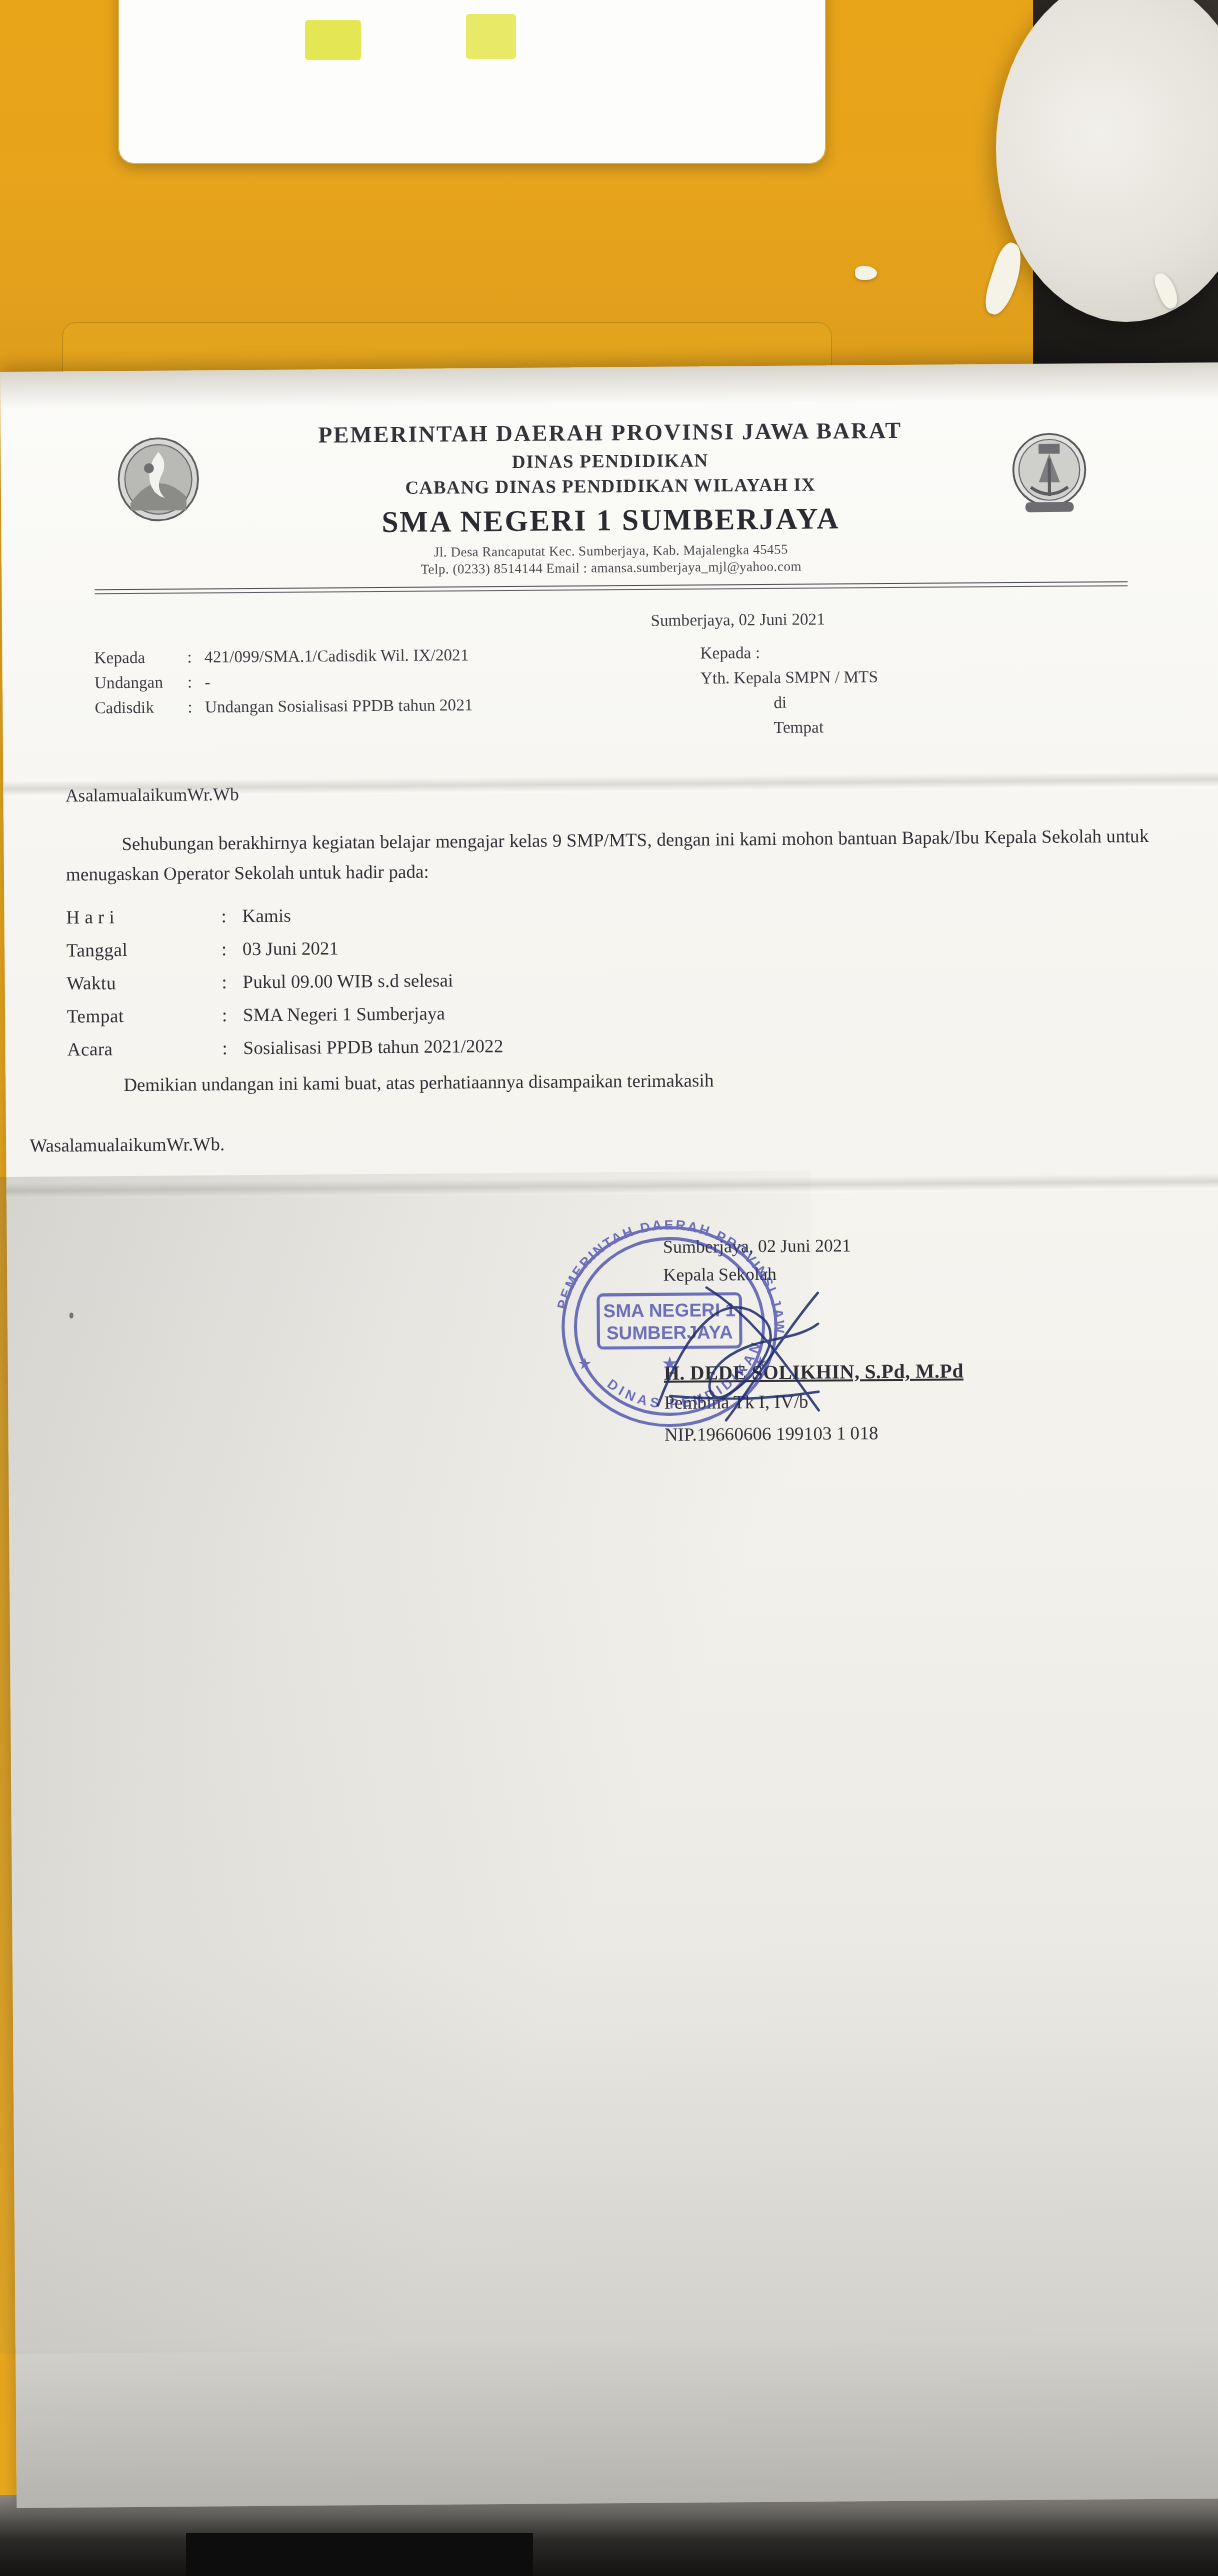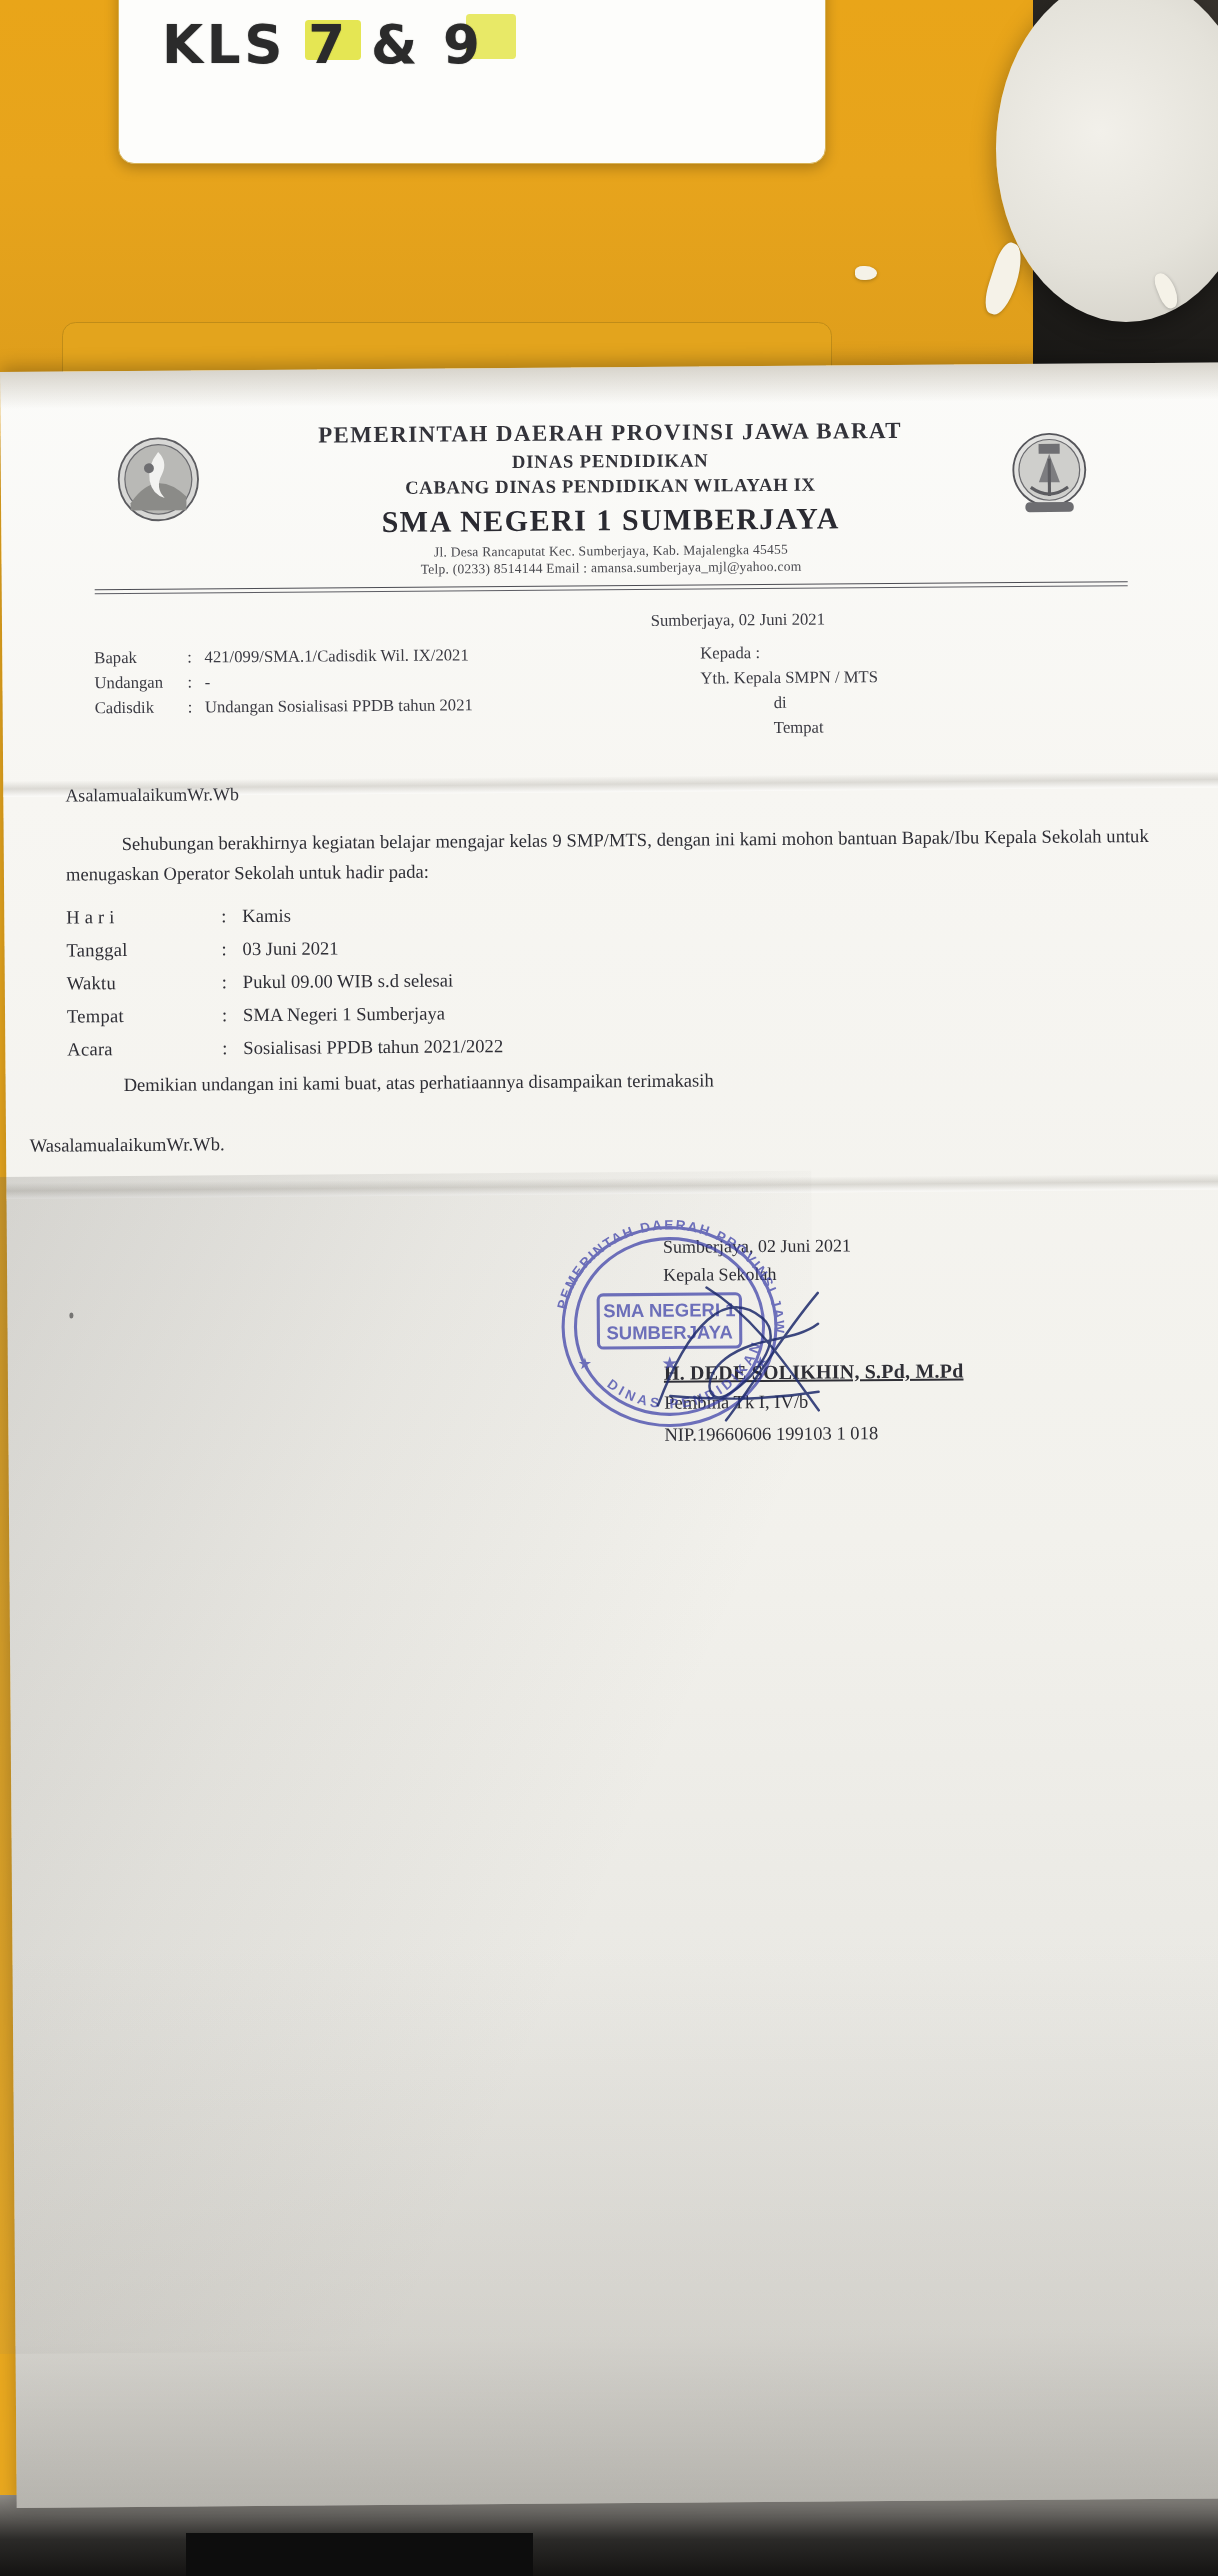--- a/index.html
+++ b/index.html
@@ -339,21 +339,20 @@
 
 <div id="photo">
   <div class="bg-orange"></div>
   <div class="bg-darkright"></div>
   <div class="plate"></div>
 
   <div class="note-card">
 
     <div class="note-hl"></div>
     <div class="note-hl2"></div>
-    <div class="hand1">KLS 7 &amp; 9</div>
   </div>
 
   <div class="note-cut"></div>
 
   <div class="crumb" style="left:991px; top:242px; width:26px; height:74px; transform:rotate(18deg);"></div>
   <div class="crumb" style="left:1158px; top:272px; width:17.3px; height:37px; transform:rotate(-22deg);"></div>
   <div class="crumb" style="left:855px; top:266px; width:22px; height:13.6px;"></div>
 
   <div class="bg-bottom-dark"></div>
   <div class="bg-bottom-black"></div>
@@ -400,21 +399,21 @@
       <p class="addr">Jl. Desa Rancaputat Kec. Sumberjaya, Kab. Majalengka 45455</p>
       <p class="addr2">Telp. (0233) 8514144 Email :  amansa.sumberjaya_mjl@yahoo.com</p>
       <hr class="rule">
       <hr class="rule2">
     </div>
 
     <div class="placedate">Sumberjaya, 02 Juni 2021</div>
 
     <div class="meta">
       <div class="meta-row">
-        <div class="meta-key">Bapak</div>
+        <div class="meta-key">Kepada</div>
         <div class="meta-colon">:</div>
         <div class="meta-val">421/099/SMA.1/Cadisdik Wil. IX/2021</div>
       </div>
       <div class="meta-row">
         <div class="meta-key">Undangan</div>
         <div class="meta-colon">:</div>
         <div class="meta-val">-</div>
       </div>
       <div class="meta-row">
         <div class="meta-key">Cadisdik</div>

